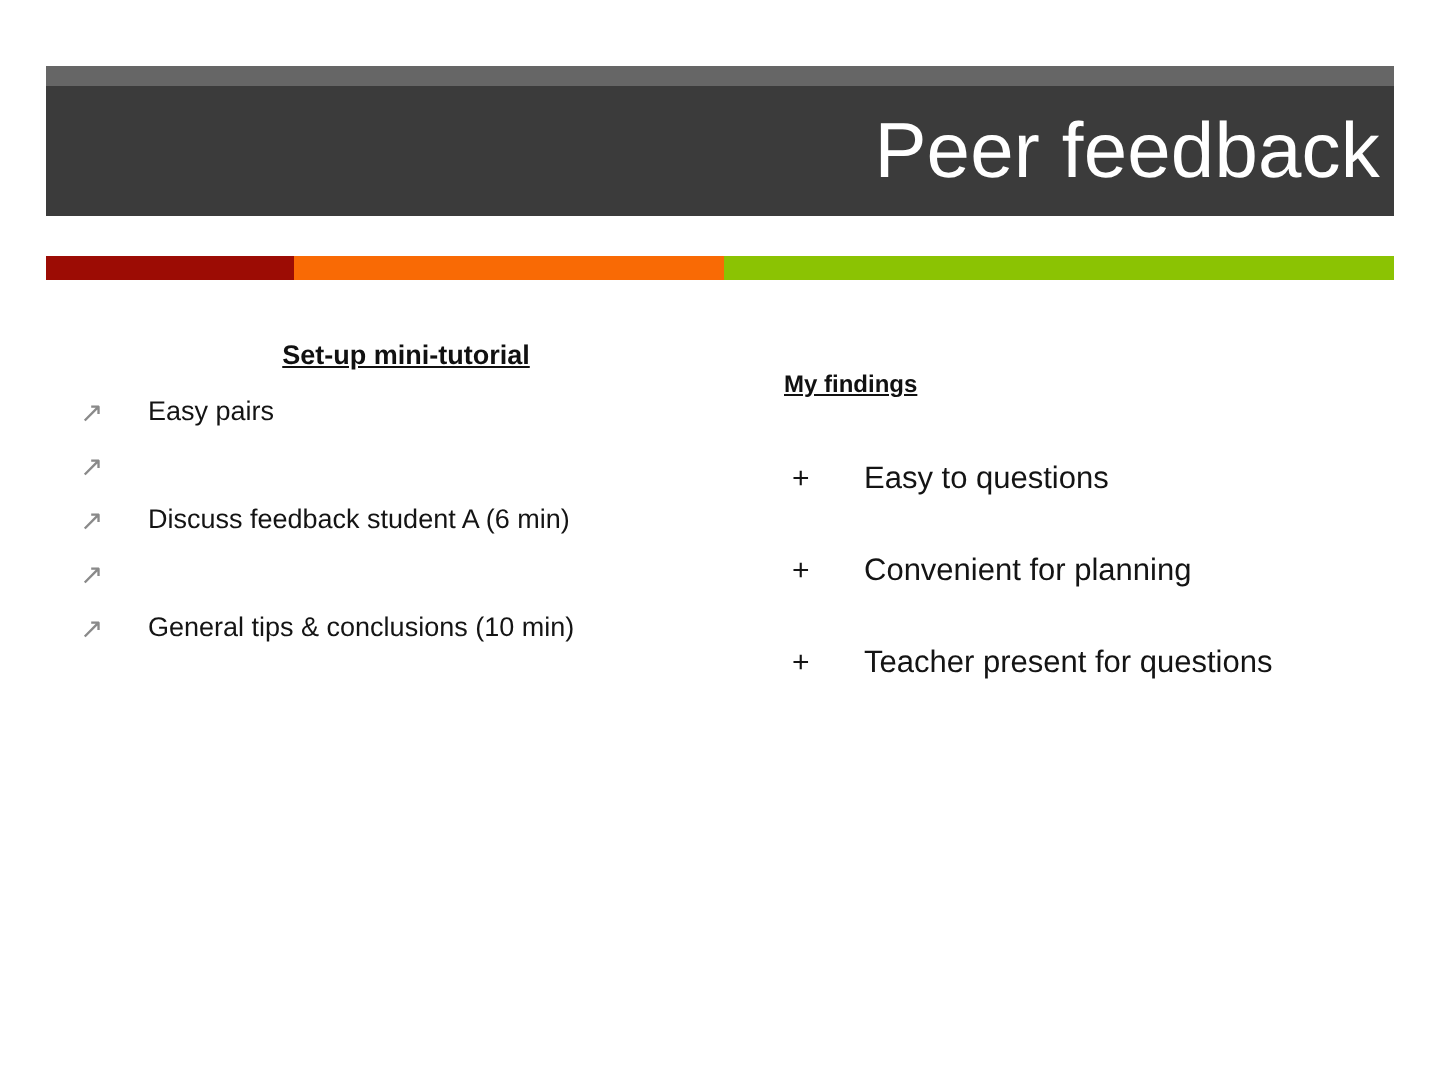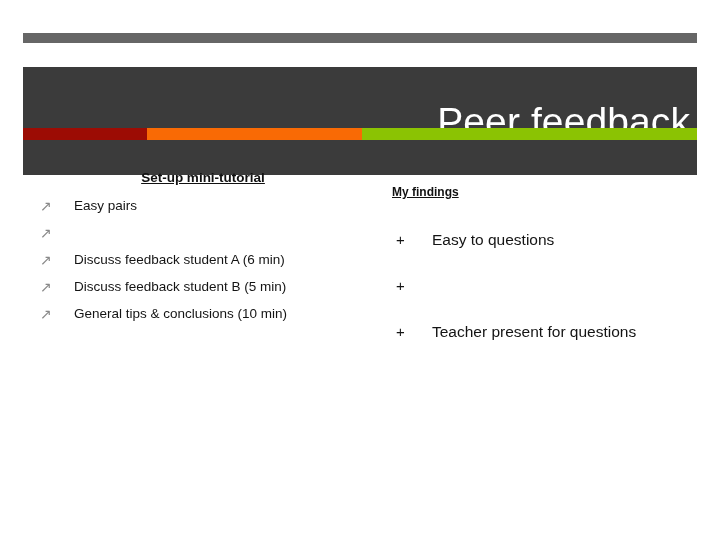--- a/index.html
+++ b/index.html
@@ -31,23 +31,22 @@
     top: 0;
     width: 674px;
     height: 10px;
     background: #666666;
   }
   #banner-dark-block {
     position: absolute;
     left: 0;
     top: 10px;
     width: 674px;
-    height: 108px;
+    height: 65px;
     background: #3b3b3b;
-    margin-top: 24px;
   }
   #slide-title {
     position: absolute;
     right: 7px;
     top: 50%;
     transform: translateY(-50%);
     color: #ffffff;
     font-size: 39px;
     font-weight: 300;
     line-height: 1;
@@ -169,38 +168,38 @@
       </li>
       <li>
         <span class="marker">↗</span>
       </li>
       <li>
         <span class="marker">↗</span>
         <span class="bullet-text">Discuss feedback student A (6 min)</span>
       </li>
       <li>
         <span class="marker">↗</span>
-        <span class="bullet-text">Discuss feedback student B (5 min)</span>
       </li>
       <li>
         <span class="marker">↗</span>
         <span class="bullet-text">General tips &amp; conclusions (10 min)</span>
       </li>
     </ul>
   </div>
 
   <div class="column" id="right-column">
     <div class="col-heading" id="right-heading">My findings</div>
     <ul class="bullets" id="right-list">
       <li>
         <span class="marker">+</span>
         <span class="bullet-text">Easy to questions</span>
       </li>
       <li>
         <span class="marker">+</span>
+        <span class="bullet-text">Convenient for planning</span>
       </li>
       <li>
         <span class="marker">+</span>
         <span class="bullet-text">Teacher present for questions</span>
       </li>
     </ul>
   </div>
 
 </div>
 

